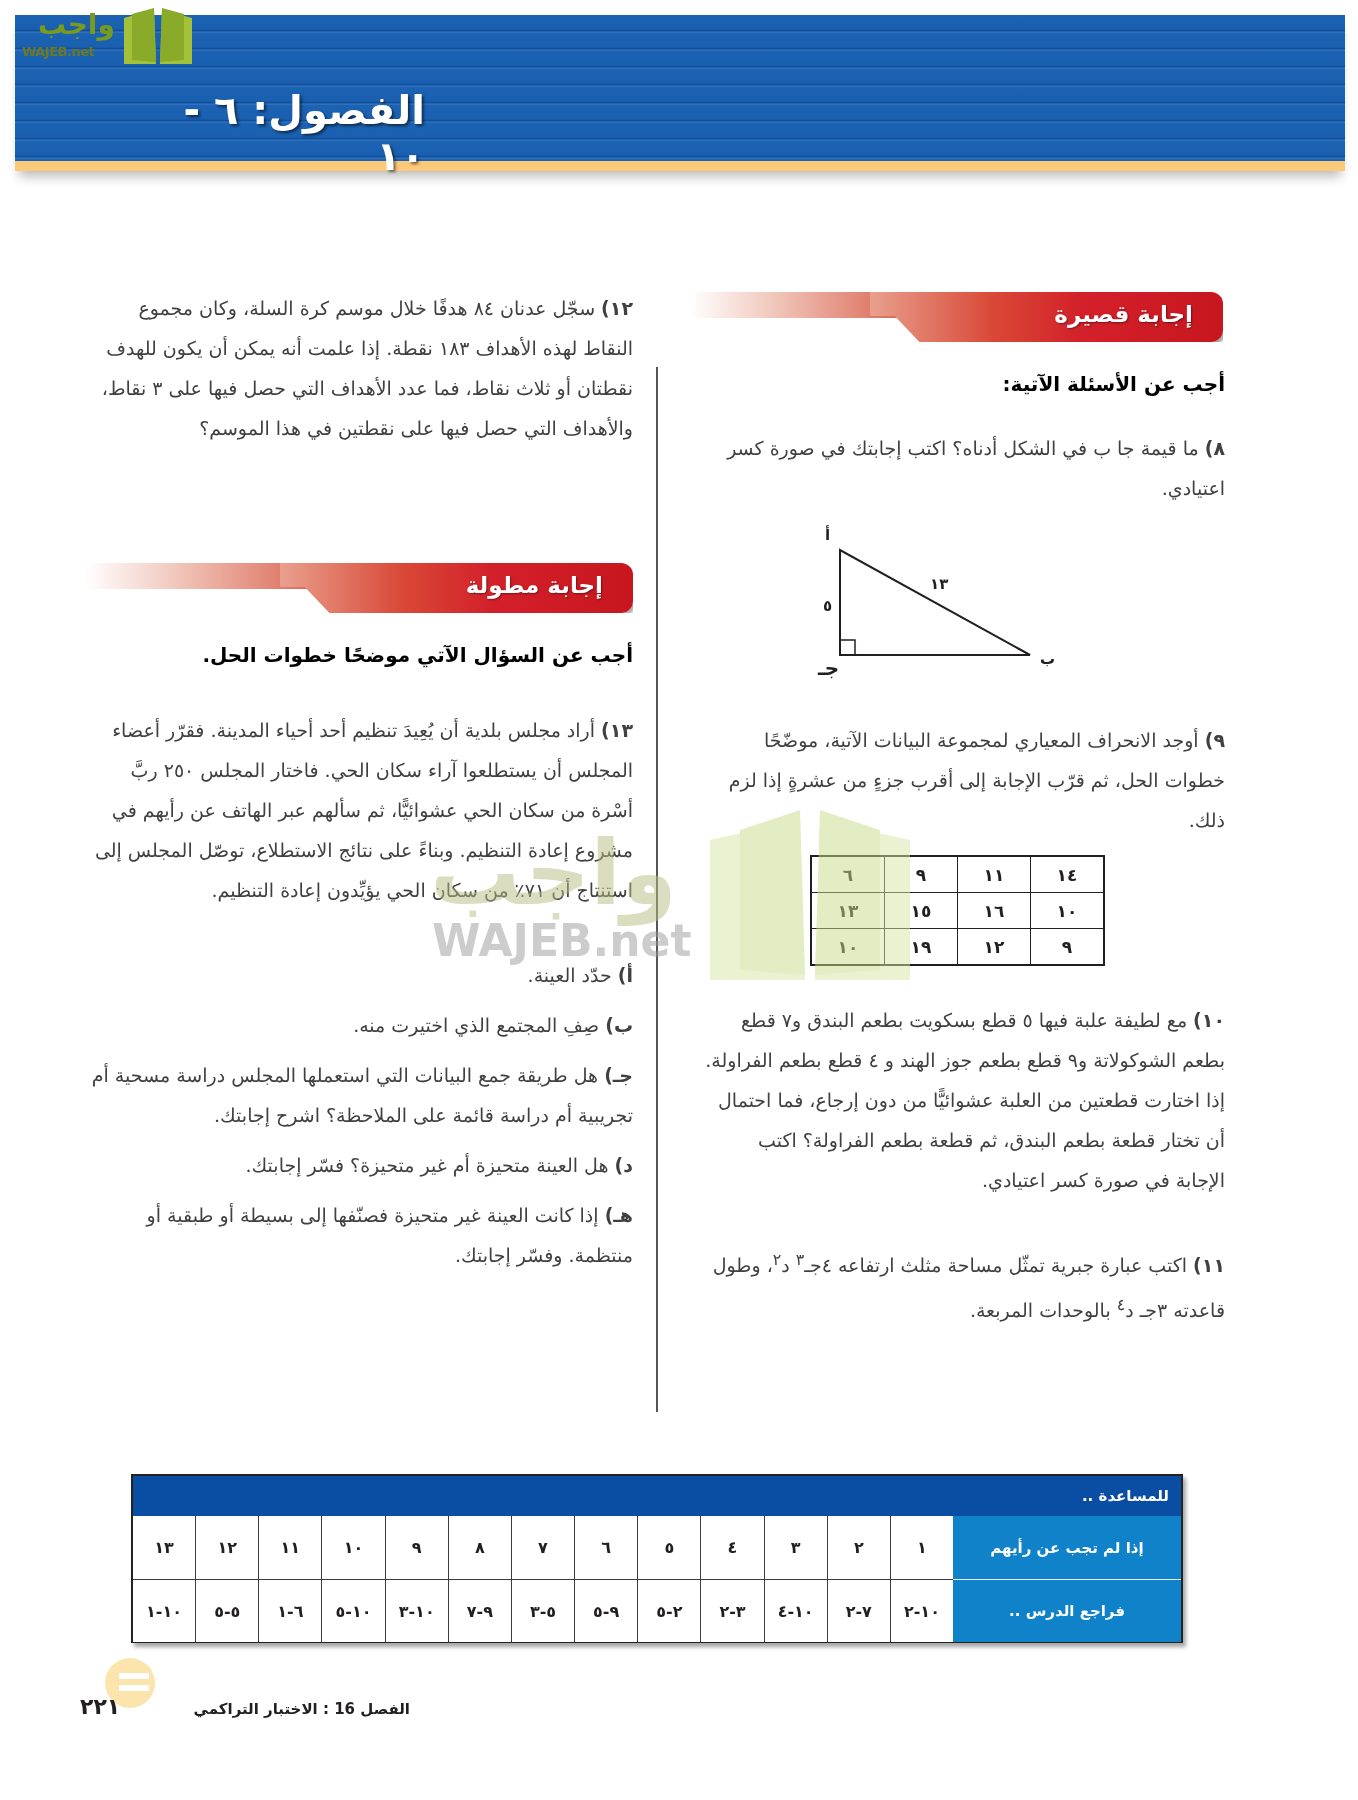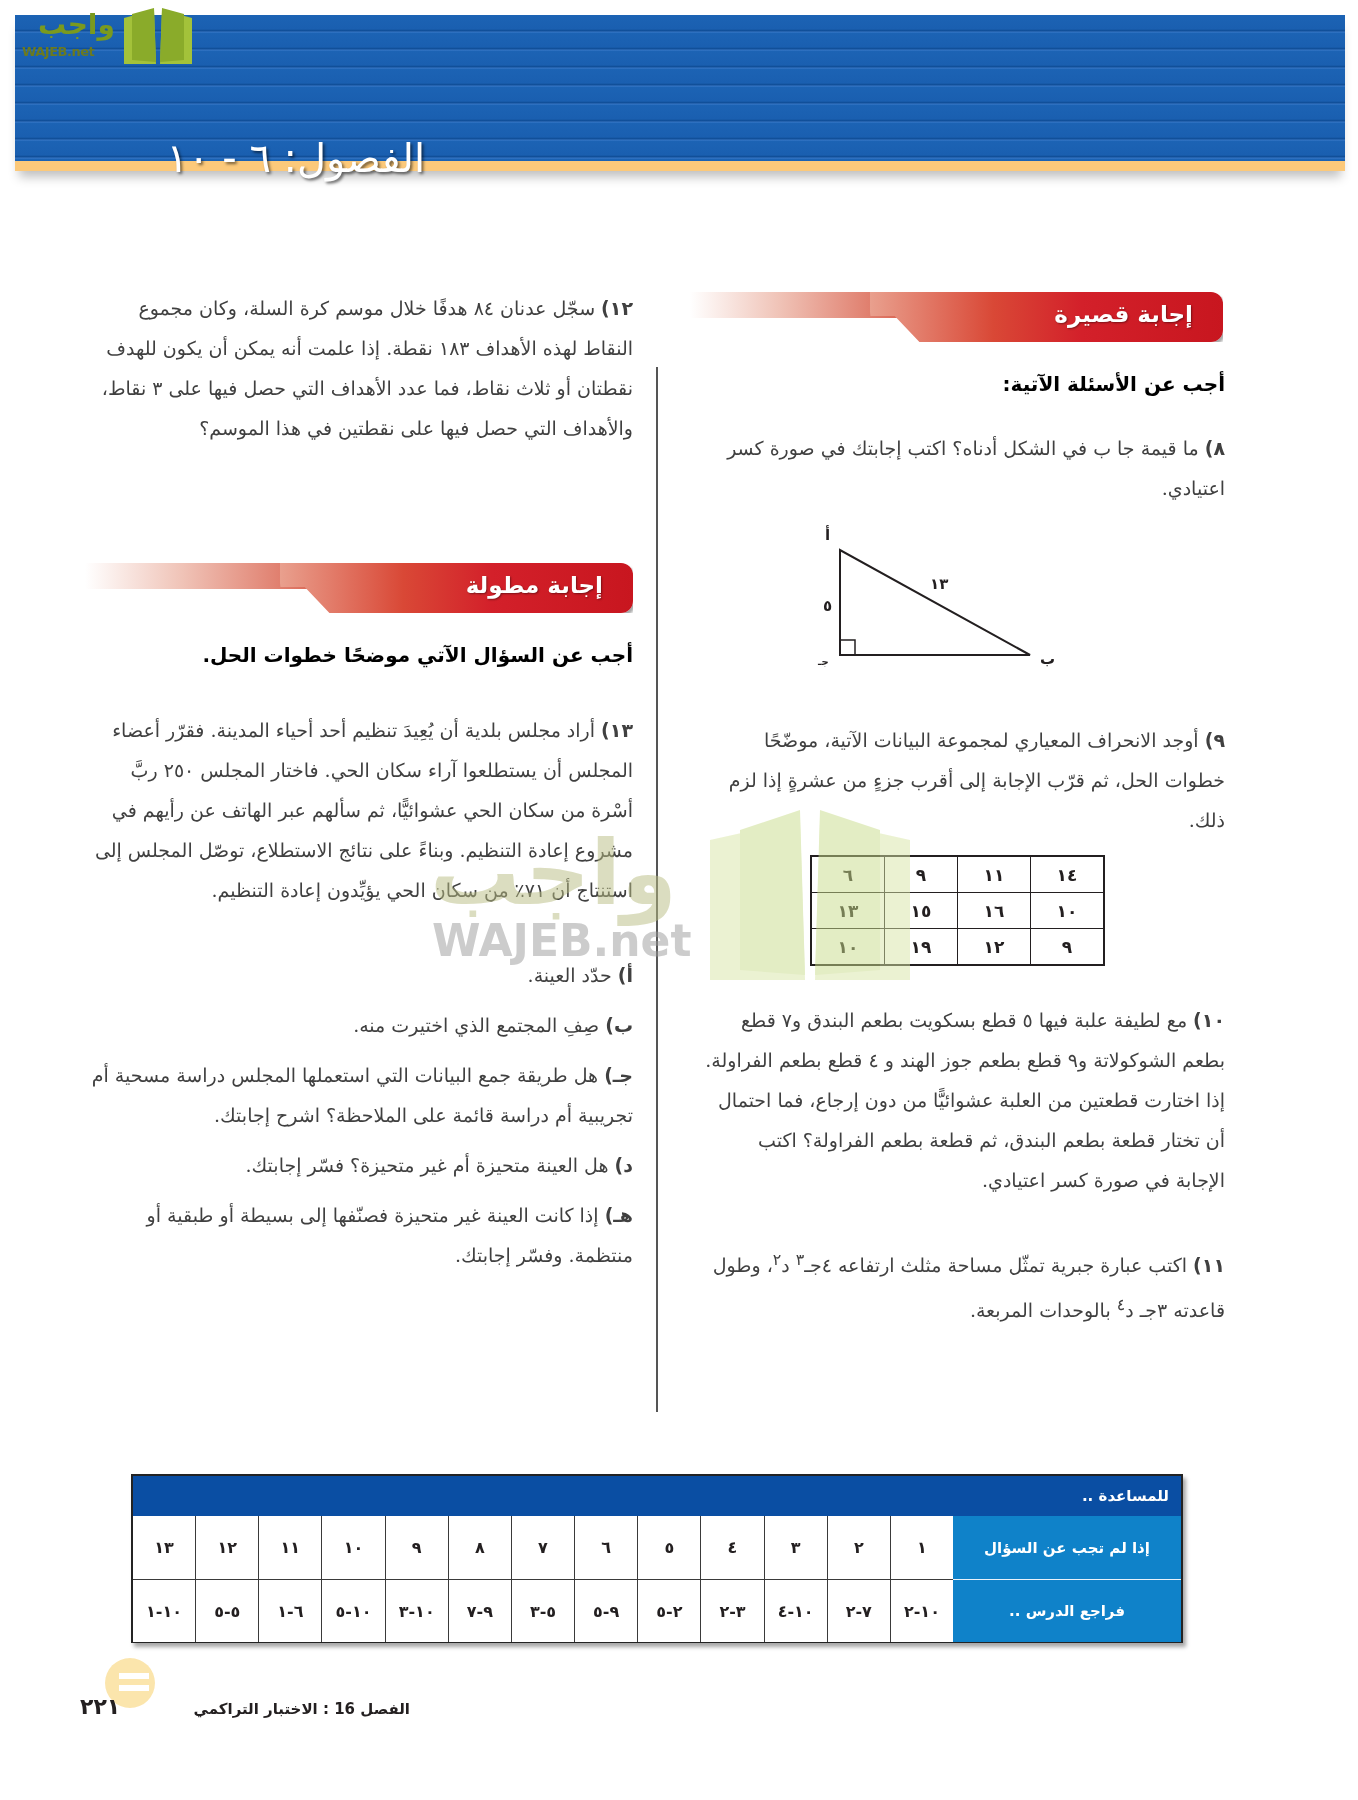--- a/index.html
+++ b/index.html
@@ -15,23 +15,22 @@
     background:
       repeating-linear-gradient(180deg,
         #1c63b4 0px, #1a5fb0 14px, #0e4a92 16px, #3d7ccb 17px, #1c63b4 18px);
     box-shadow: 0 10px 10px -4px rgba(0,0,0,0.25);
   }
   .banner .stripe-bottom {
     position:absolute; left:0; right:0; bottom:0; height:10px; background:#fcc97a;
   }
   .banner-title {
     position:absolute; left:110px; top:72px; width:300px; direction:rtl; text-align:right;
-    color:#fff; font-weight:normal; font-size:40px;
+    color:#fff; font-weight:bold; font-size:40px;
     text-shadow: 2px 2px 3px rgba(0,0,0,0.55);
-    margin-top: 48px;
   }
   
   .logo { left:10px; top:6px; width:180px; height:60px; direction:ltr; }
   .logo-word { position:absolute; left:28px; top:2px; font-size:28px; font-weight:bold; color:#7a9a1e; }
   .logo-latin { position:absolute; left:12px; top:38px; font-size:13px; font-weight:bold; color:#6b7a20; letter-spacing:-0.5px; }
   .logo-book { position:absolute; left:108px; top:0; }
   
   .badge-wrap { height:50px; }
   .badge-tail {
     position:absolute; top:0; height:26px;
@@ -121,21 +120,21 @@
   <span class="qnum">٨)</span>
   <span>ما قيمة جا ب في الشكل أدناه؟ اكتب إجابتك في صورة كسر اعتيادي.</span>
 </div>
 
 <svg class="abs" style="left:810px; top:530px;" width="260" height="150" viewBox="0 0 260 150">
   <polygon points="30,20 30,125 220,125" fill="none" stroke="#231f20" stroke-width="2"></polygon>
   <rect x="30" y="110" width="15" height="15" fill="none" stroke="#231f20" stroke-width="1.5"></rect>
 </svg>
 <div class="abs" style="left:825px; top:526px; font-weight:bold; font-size:15px;">أ</div>
 <div class="abs" style="left:1040px; top:650px; font-weight:bold; font-size:15px;">ب</div>
-<div class="abs" style="left:818px; top:656px; font-weight:bold; font-size:10px;">جـ</div>
+<div class="abs" style="left:818px; top:656px; font-weight:bold; font-size:20px;">جـ</div>
 <div class="abs" style="left:823px; top:597px; font-weight:bold; font-size:15px;">٥</div>
 <div class="abs" style="left:930px; top:575px; font-weight:bold; font-size:15px;">١٣</div>
 
 <div class="abs rtl q" style="right:133px; top:720px; width:520px;">
   <span class="qnum">٩)</span>
   <span>أوجد الانحراف المعياري لمجموعة البيانات الآتية، موضّحًا خطوات الحل، ثم قرّب الإجابة إلى أقرب جزءٍ من عشرةٍ إذا لزم ذلك.</span>
 </div>
 
 <table class="abs dt" style="left:810px; top:855px;">
   <tbody>
@@ -217,21 +216,21 @@
 <svg class="abs wm" style="left:700px; top:810px;" width="220" height="170" viewBox="0 0 220 170">
   <path d="M10 30 L100 10 L105 170 L10 170 Z" fill="#d9e6a6"></path>
   <path d="M210 30 L120 10 L115 170 L210 170 Z" fill="#d9e6a6"></path>
   <path d="M40 20 L100 0 L105 165 L40 160 Z" fill="#c8dc8a"></path>
   <path d="M180 20 L120 0 L115 165 L180 160 Z" fill="#c8dc8a"></path>
 </svg>
 
 <div class="abs help">
   <div class="help-head">للمساعدة ..</div>
   <div class="help-row">
-    <div class="help-label">إذا لم تجب عن السؤال</div>
+    <div class="help-label">إذا لم تجب عن رأيهم</div>
     <div class="help-cell">١</div>
     <div class="help-cell">٢</div>
     <div class="help-cell">٣</div>
     <div class="help-cell">٤</div>
     <div class="help-cell">٥</div>
     <div class="help-cell">٦</div>
     <div class="help-cell">٧</div>
     <div class="help-cell">٨</div>
     <div class="help-cell">٩</div>
     <div class="help-cell">١٠</div>

